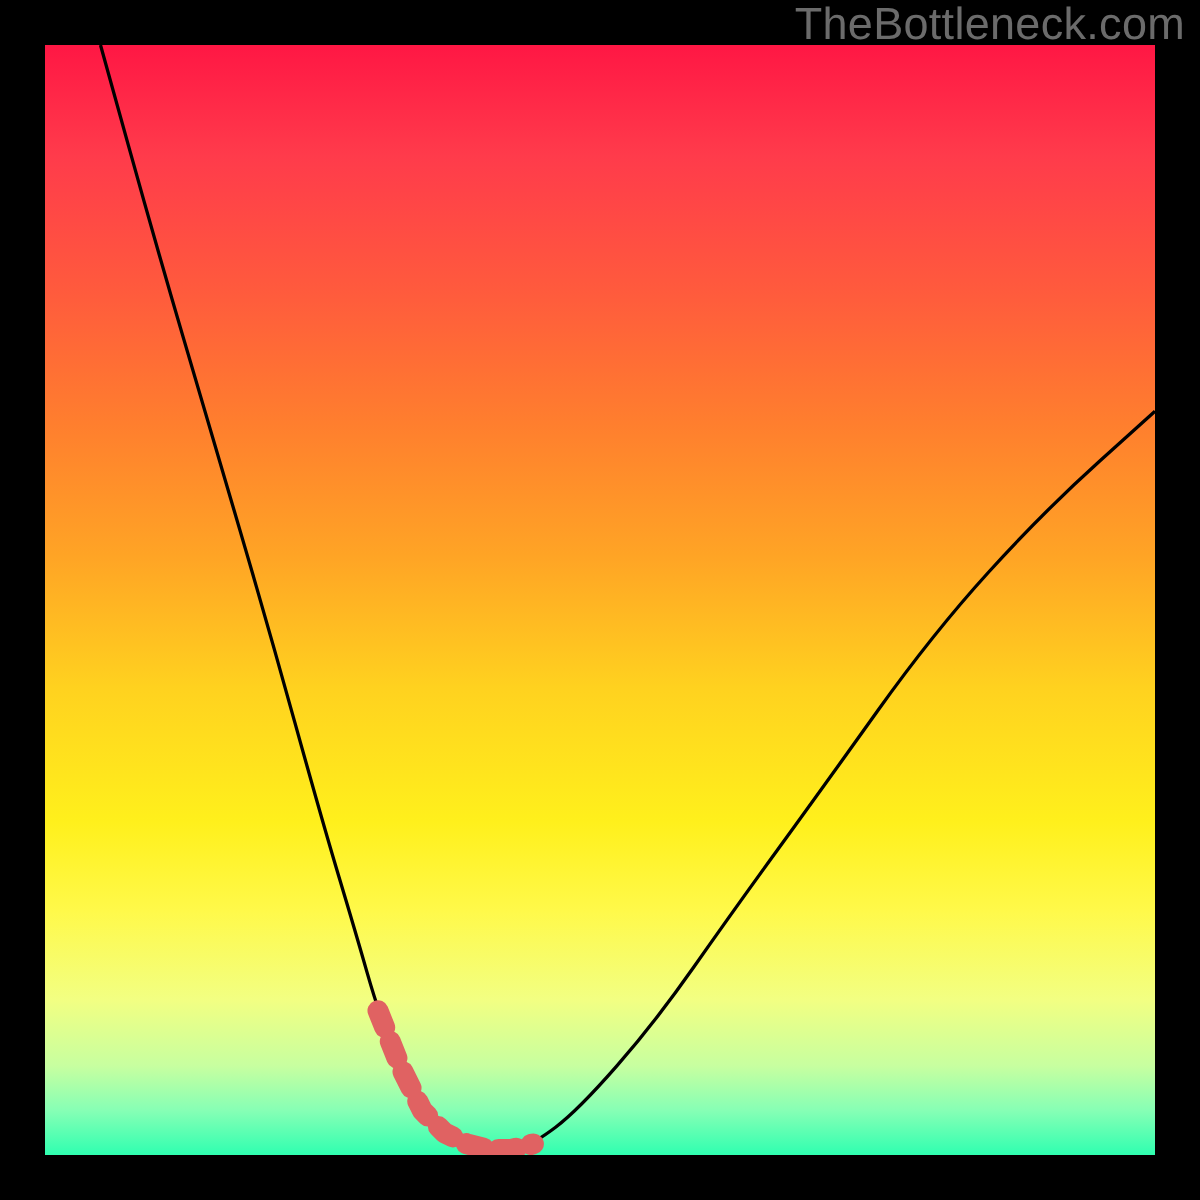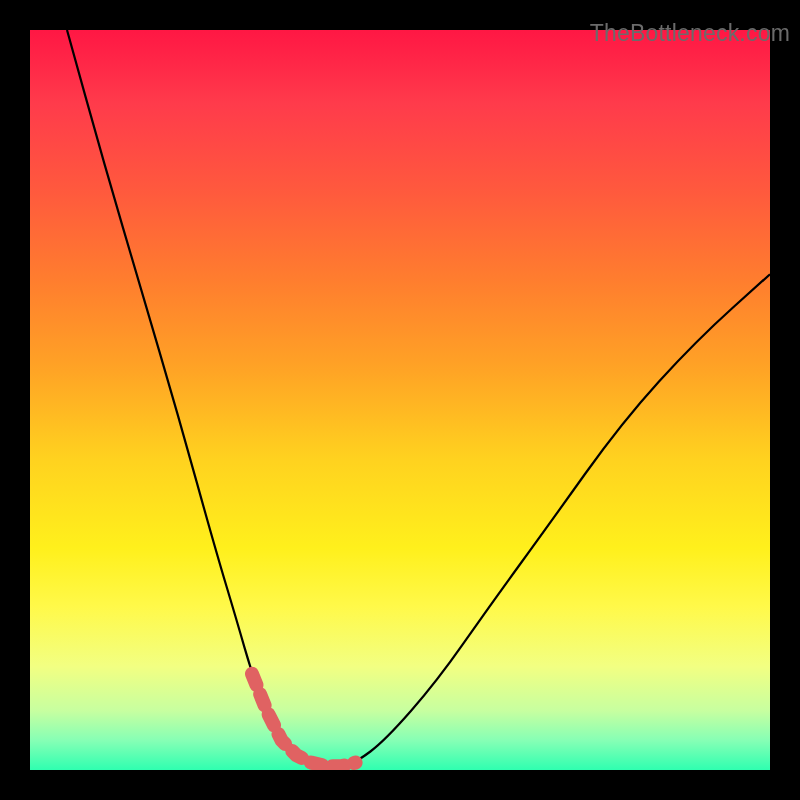--- a/index.html
+++ b/index.html
@@ -47,24 +47,24 @@
     );
   }
   svg.curve {
     position: absolute;
     inset: 0;
     width: 740px;
     height: 740px;
   }
   .watermark {
     position: absolute;
-    top: 20px;
+    top: 0;
     right: 10px;
     color: #6b6b6b;
-    font-size: 23px;
+    font-size: 30px;
     font-weight: 500;
     letter-spacing: 0.2px;
   }
 </style>
 </head>
 <body>
 
 <div class="frame">
   <div class="plot-area">
     <div class="gradient"></div>

